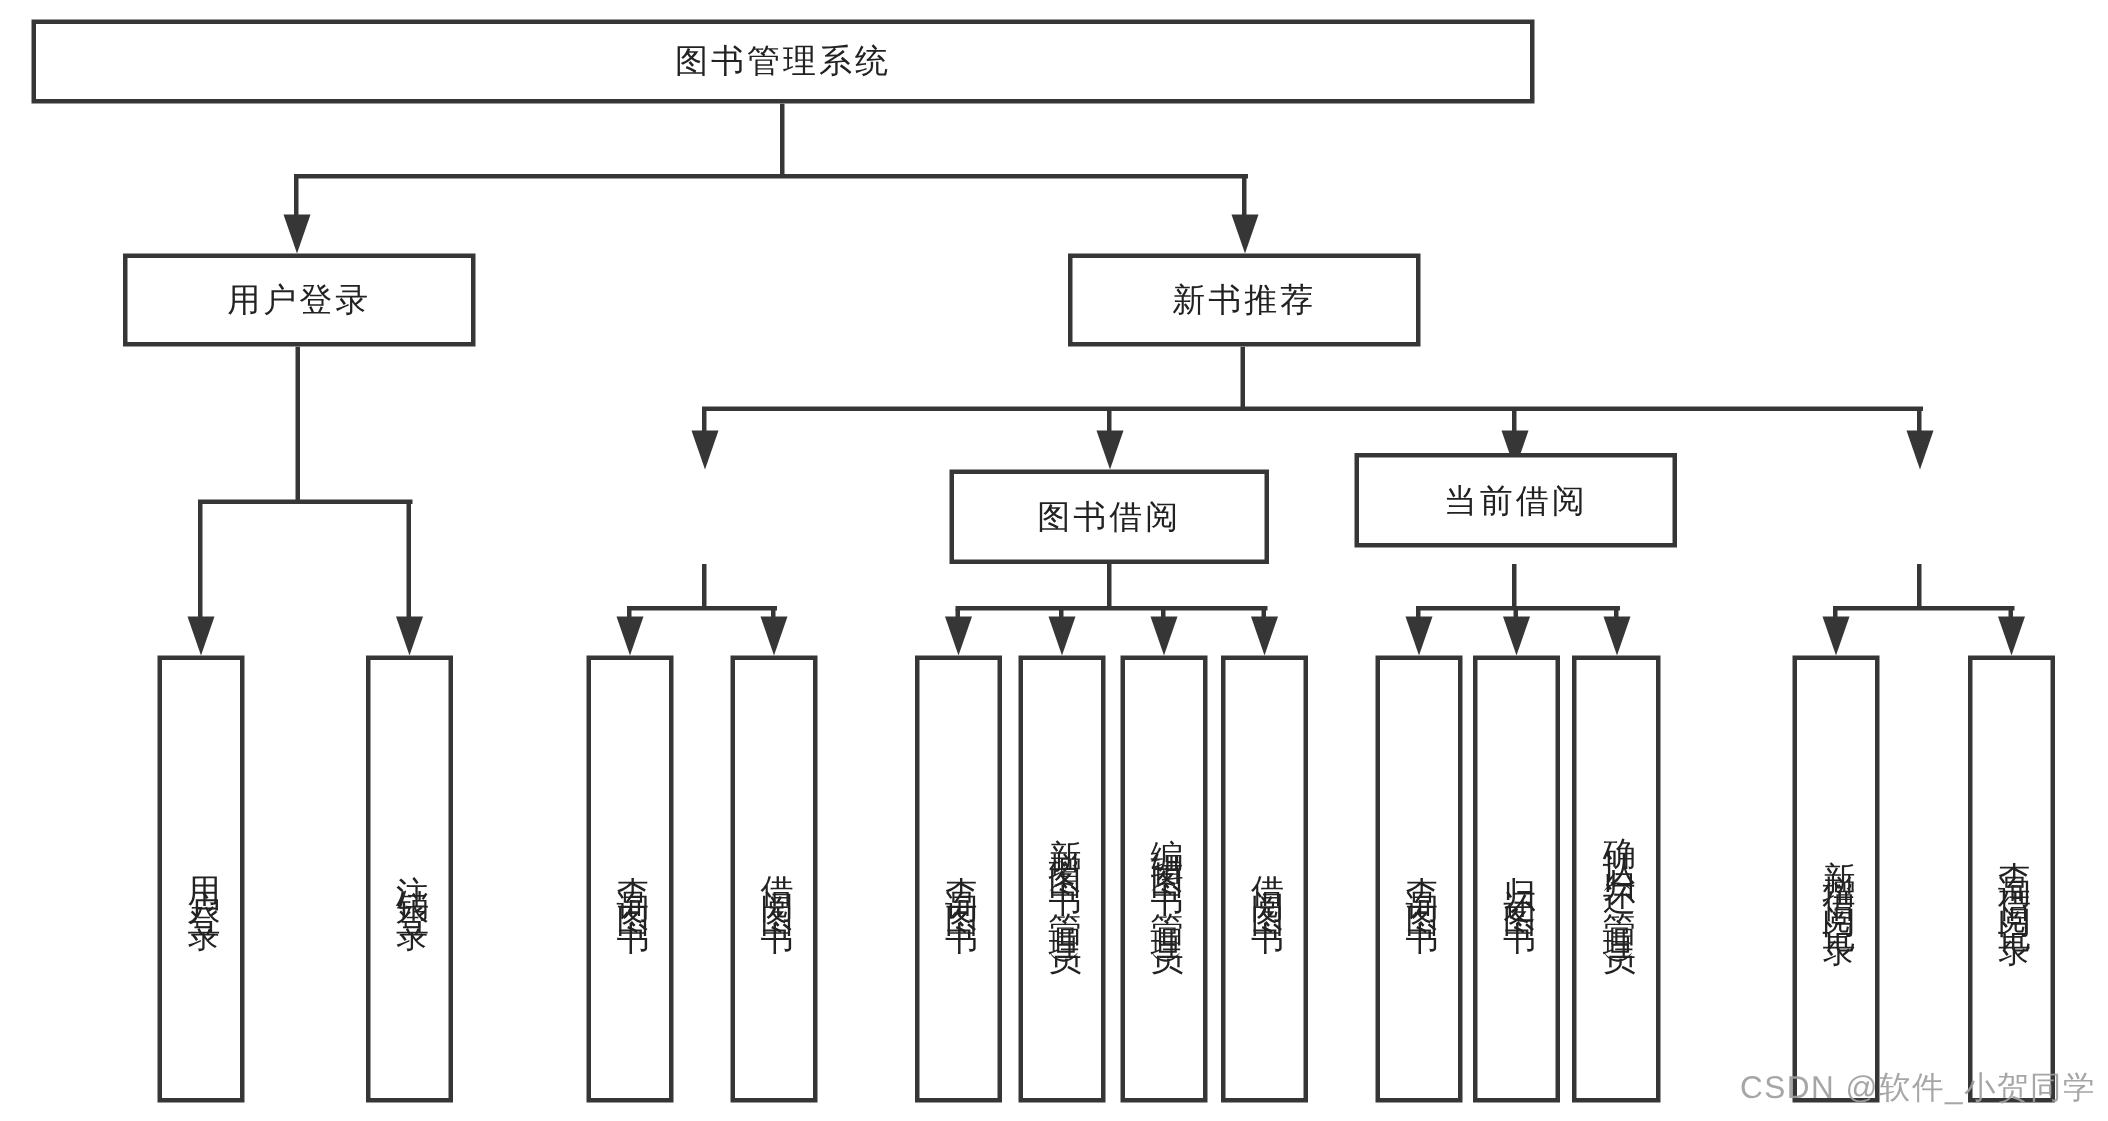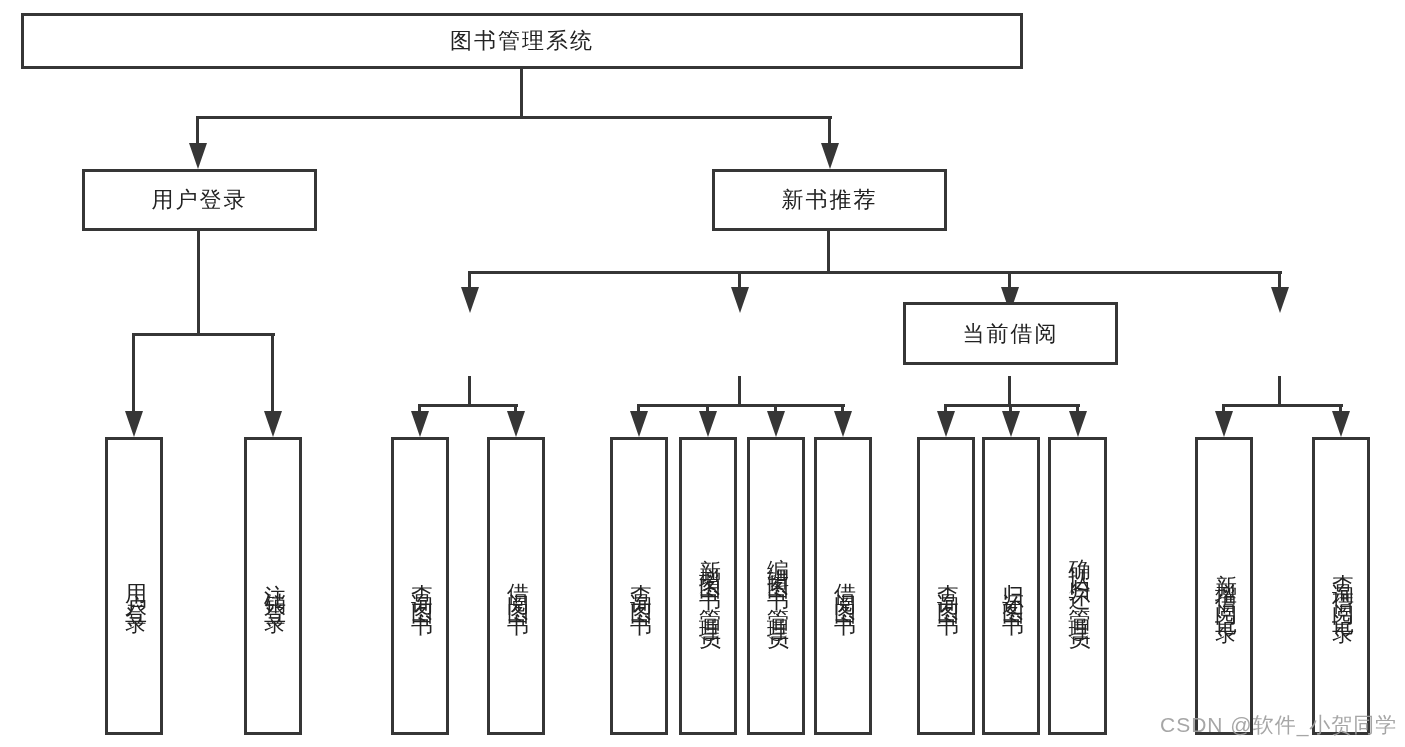--- a/index.html
+++ b/index.html
@@ -129,20 +129,23 @@
     <span>图书管理系统</span>
   </div>
 
   <div class="node h" style="left:82px; top:169px; width:235px; height:62px;">
     <span>用户登录</span>
   </div>
   <div class="node h" style="left:712px; top:169px; width:235px; height:62px;">
     <span>新书推荐</span>
   </div>
 
+  <div class="node h" style="left:633px; top:313px; width:213px; height:63px;">
+    <span>图书借阅</span>
+  </div>
   <div class="node h" style="left:903px; top:302px; width:215px; height:63px;">
     <span>当前借阅</span>
   </div>
 
   <div class="node v" style="left:105px; top:437px; width:58px; height:298px;">
     <span>用户登录</span>
   </div>
   <div class="node v" style="left:244px; top:437px; width:58px; height:298px;">
     <span>注销登录</span>
   </div>

